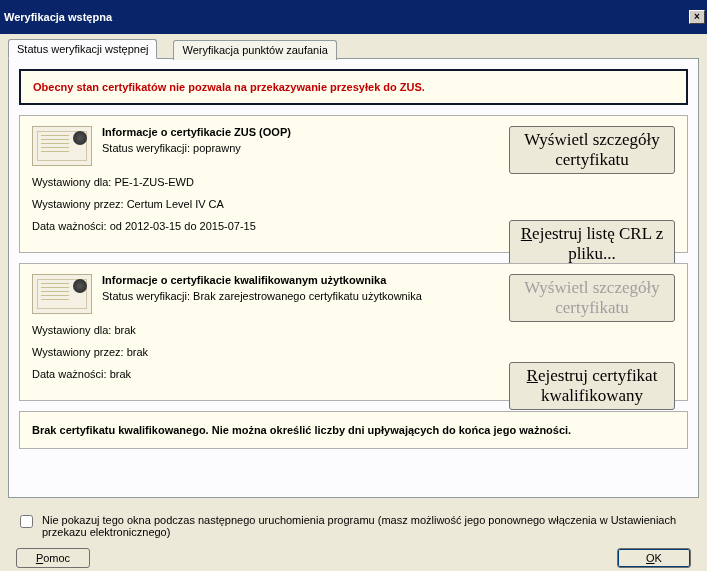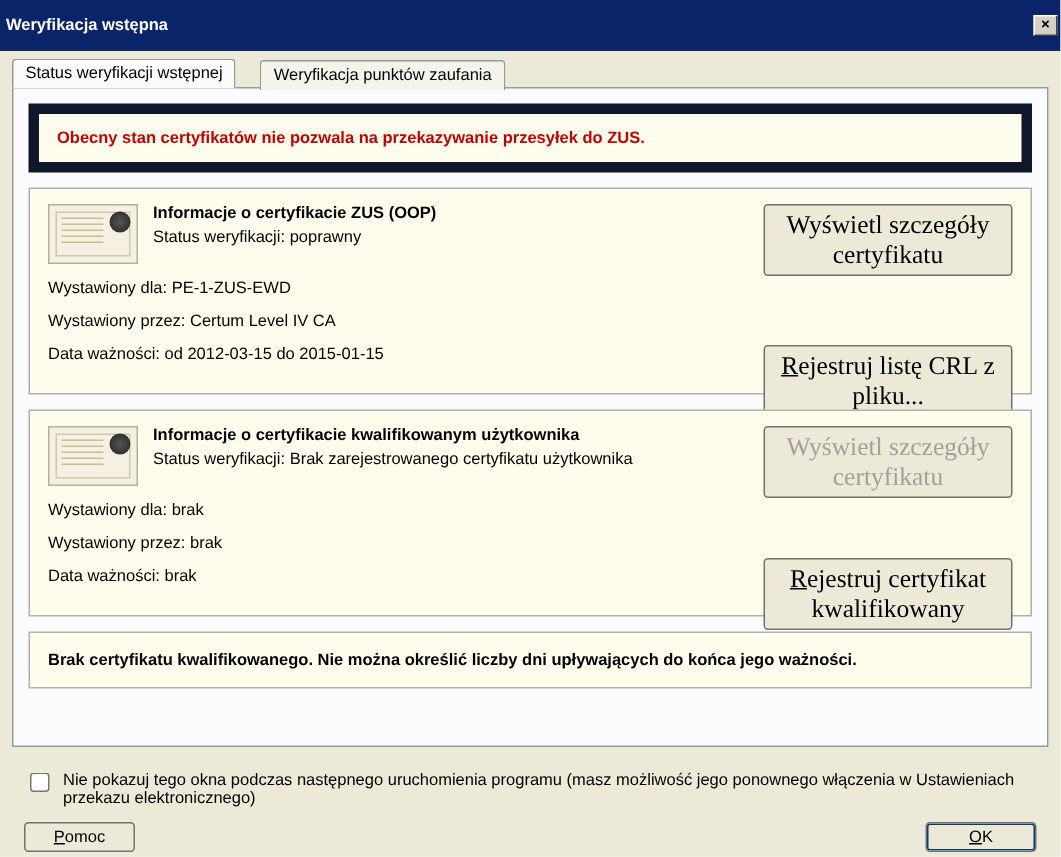--- a/index.html
+++ b/index.html
@@ -67,21 +67,21 @@
 }
 .tab-content {
   border: 1px solid #919b9c;
   background: #fcfcfe;
   padding: 10px;
   min-height: 440px;
   position: relative;
 }
 .warning-box {
   background: #fffdee;
-  border: 7px solid #0f172a;
+  border: 2px solid #0f172a;
   padding: 10px 12px;
   margin-bottom: 10px;
 }
 .warning-text {
   color: #c00000;
   font-weight: bold;
 }
 .cert-box {
   background: #fffdee;
   border: 1px solid #b0b0b0;
@@ -229,21 +229,21 @@
           <div class="cert-title">Informacje o certyfikacie ZUS (OOP)</div>
           <div class="cert-status">
             <span>Status weryfikacji:</span>
             <span>poprawny</span>
           </div>
         </div>
       </div>
       <div class="cert-fields">
         <div><span>Wystawiony dla:</span> <span>PE-1-ZUS-EWD</span></div>
         <div><span>Wystawiony przez:</span> <span>Certum Level IV CA</span></div>
-        <div><span>Data ważności:</span> <span>od 2012-03-15 do 2015-01-15</span></div>
+        <div><span>Data ważności:</span> <span>od 2012-03-15 do 2015-07-15</span></div>
       </div>
     </div>
 
     <div class="cert-box">
       <div class="btn-col" style="gap:40px;">
         <div class="btn disabled"><span>Wyświetl szczegóły certyfikatu</span></div>
         <div class="btn"><u>R</u><span>ejestruj certyfikat kwalifikowany</span></div>
       </div>
       <div class="cert-header">
         <div class="cert-icon">

